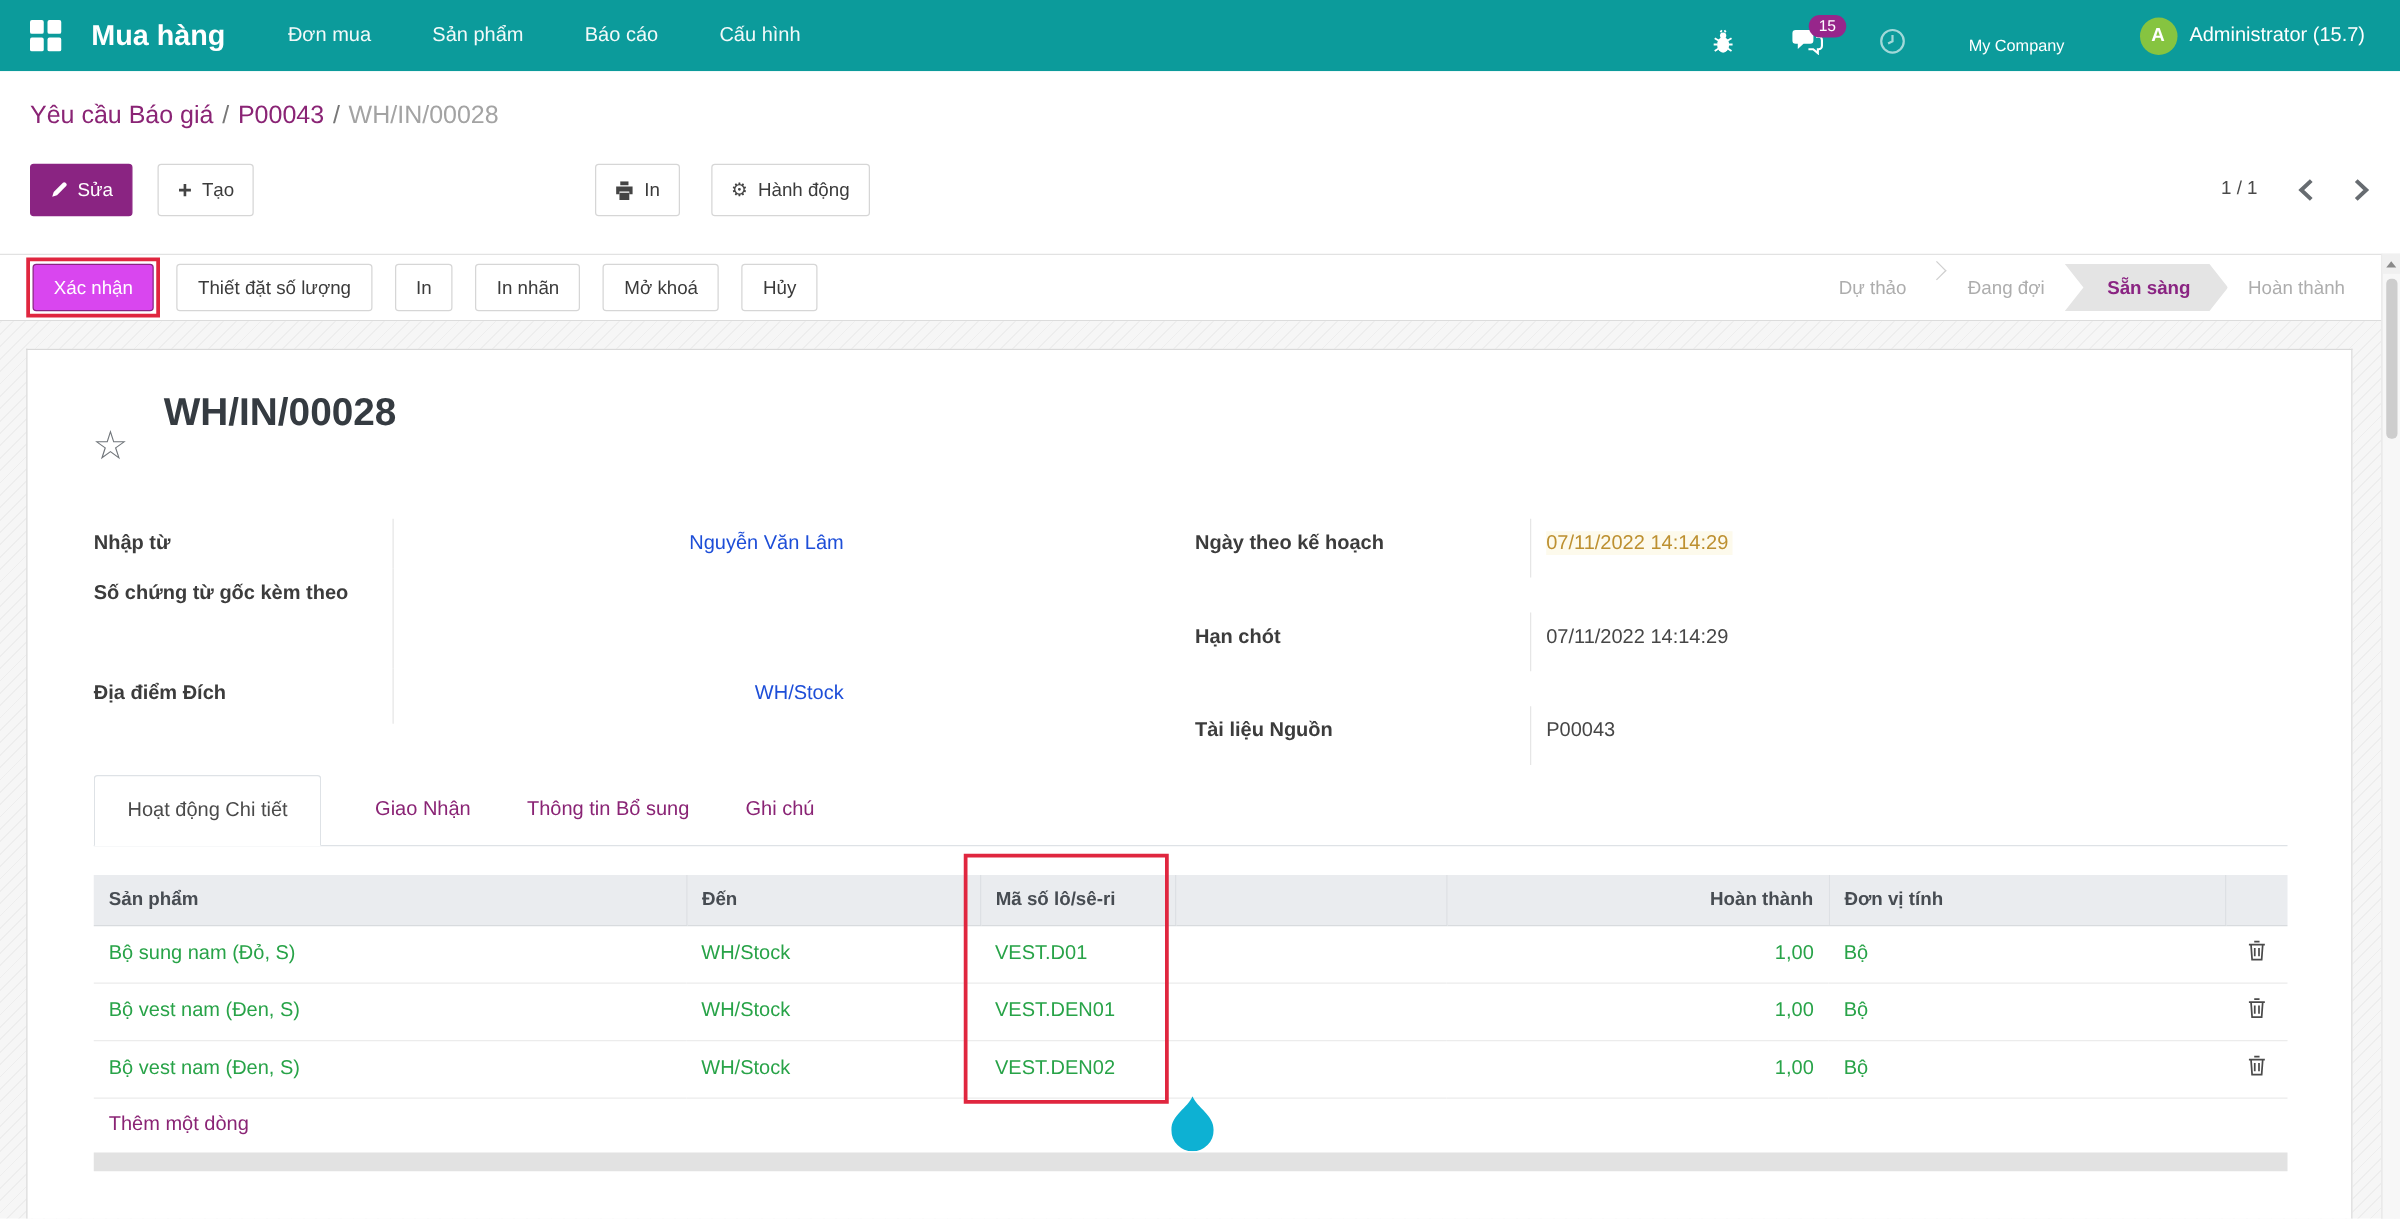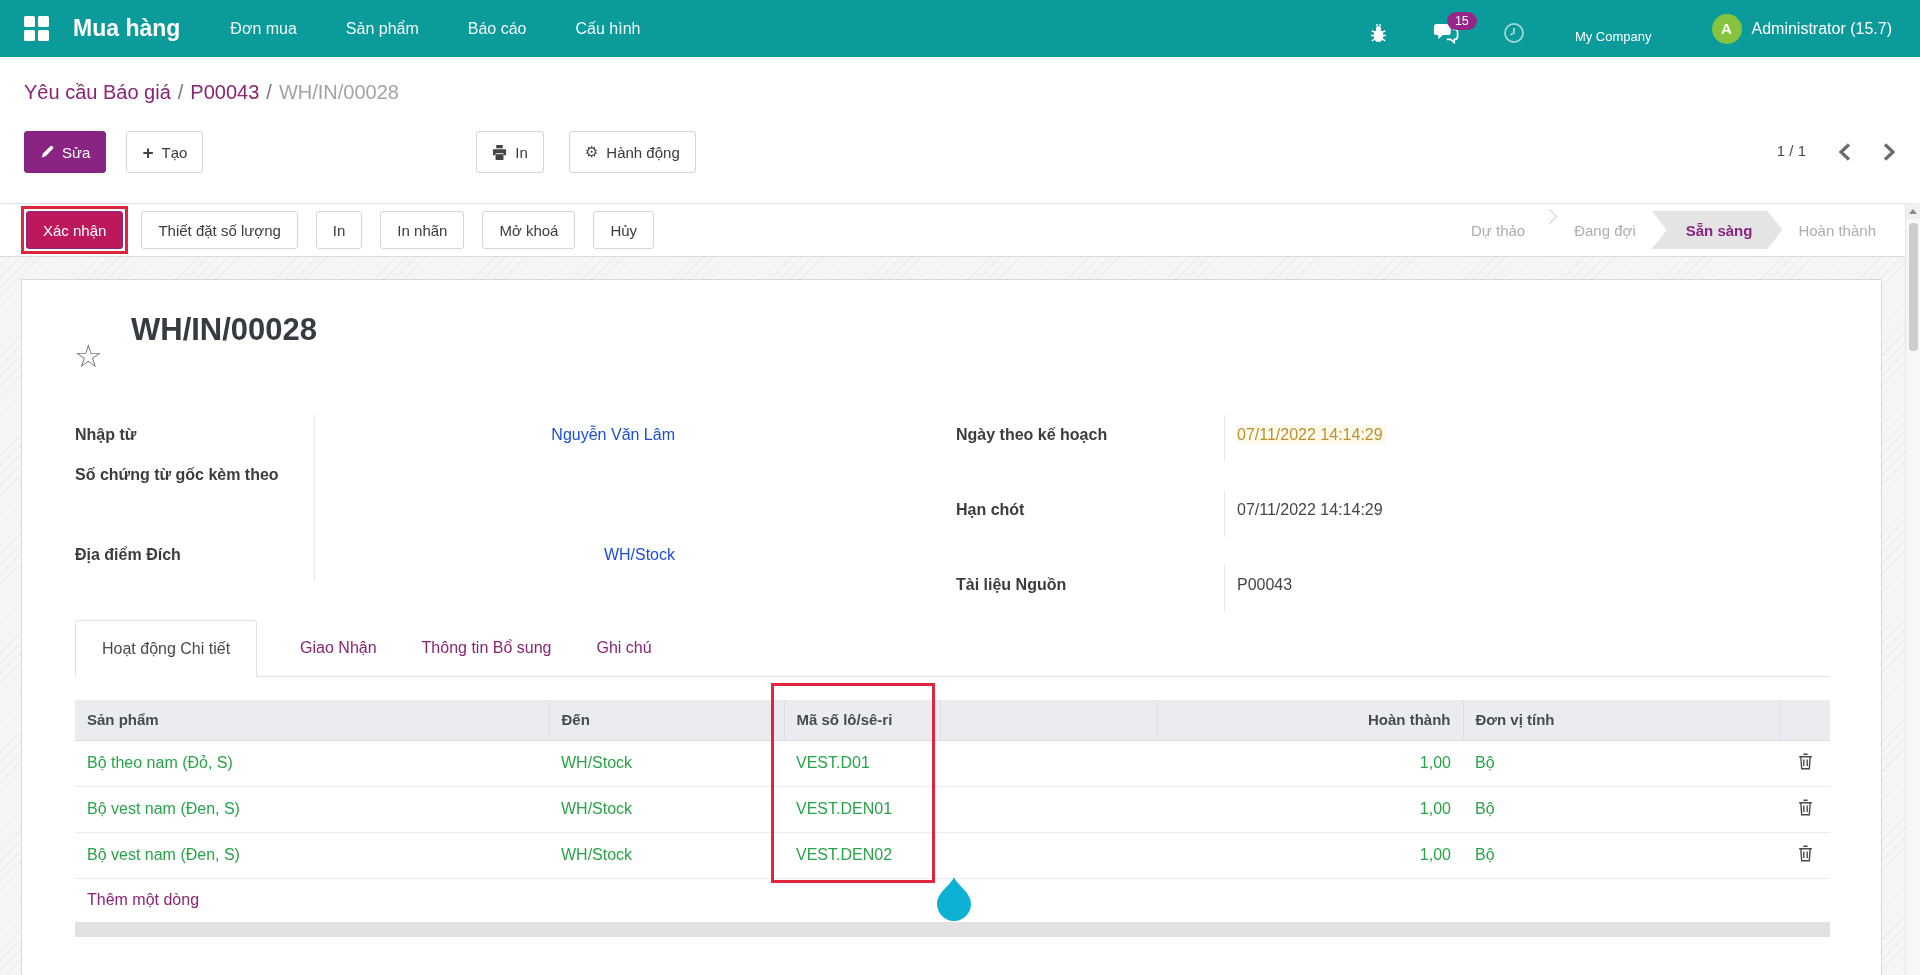--- a/index.html
+++ b/index.html
@@ -42,21 +42,21 @@
   .gap25 { margin-left:25px; }
   .pager { margin-left:auto; display:flex; align-items:flex-start; gap:32px; color:#4a4a4a; font-size:15px; }
   .pager .pg-btn { cursor:pointer; display:flex; }
 
   
   .statusbar { height:54px; background:#fff; border-top:1px solid #e2e2e2;
     border-bottom:1px solid #dcdcdc; display:flex; align-items:center; padding:0 28px 0 21px; }
   .sb-btn { height:38px; display:inline-flex; align-items:center; padding:0 16px;
     background:#fff; border:1px solid #d6d6d6; border-radius:3px; font-size:15px;
     color:#3b3b3b; cursor:pointer; margin-right:18px; font-family:inherit; }
-  .sb-btn.primary { background:#be185d; border-color:#8a2482; color:#fff; margin-right:0; }
+  .sb-btn.primary { background:#d946ef; border-color:#8a2482; color:#fff; margin-right:0; }
   .confirm-wrap { border:3px solid #e0263f; padding:2px; display:inline-flex; margin-right:13px; }
   .steps { margin-left:auto; display:flex; align-items:flex-start; height:38px; }
   .step { font-size:15px; color:#adadad; padding:0 16px; height:38px; display:flex; align-items:center; cursor:pointer; }
   .step.active { background:#e4e4e4; color:#8a2482; font-weight:700; padding:0 30px 0 34px;
     clip-path:polygon(0 0, calc(100% - 15px) 0, 100% 50%, calc(100% - 15px) 100%, 0 100%, 15px 50%); }
   .step-sep { width:11px; height:11px; border-style:solid; border-color:#cfcfcf;
     border-width:1px 1px 0 0; transform:rotate(45deg); margin:0 3px; }
 
   
   .content { position:relative; height:718px;
@@ -271,21 +271,21 @@
           <th>Đến</th>
           <th>Mã số lô/sê-ri</th>
           <th></th>
           <th class="num">Hoàn thành</th>
           <th>Đơn vị tính</th>
           <th></th>
         </tr>
       </thead>
       <tbody>
         <tr class="r1">
-          <td>Bộ theo nam (Đỏ, S)</td>
+          <td>Bộ sung nam (Đỏ, S)</td>
           <td>WH/Stock</td>
           <td>VEST.D01</td>
           <td></td>
           <td class="num">1,00</td>
           <td>Bộ</td>
           <td class="trash-cell"><span class="trash-btn">
             <svg width="15" height="17" viewBox="0 0 14 16" fill="none" stroke="#4a4a4a" stroke-width="1.3">
                   <path d="M1 3.5h12M5 1.2h4M2.6 3.5l.8 11.3h7.2l.8-11.3M5.4 6v6.3M8.6 6v6.3"></path>
                 </svg>
           </span></td>

